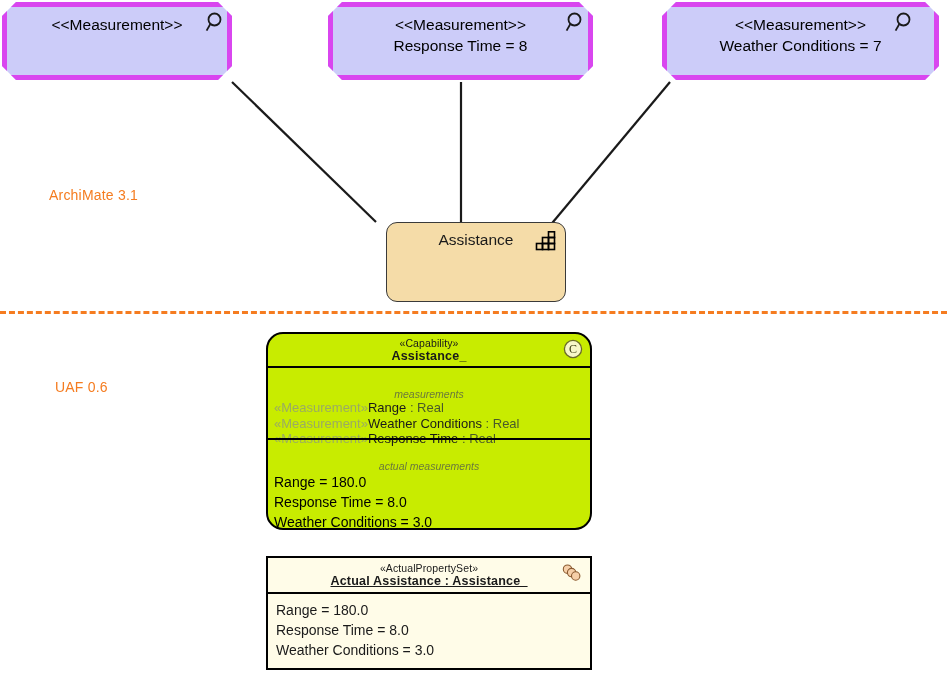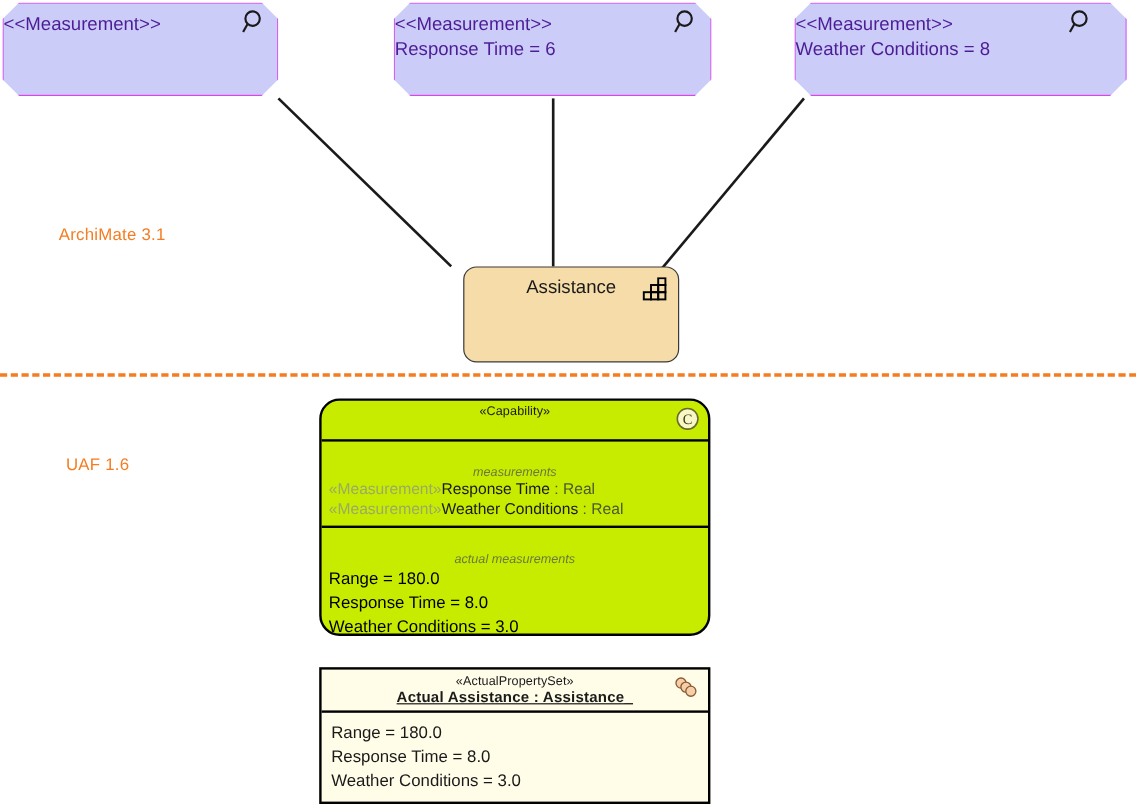--- a/index.html
+++ b/index.html
@@ -48,25 +48,25 @@
     top: 311px;
     width: 947px;
     height: 0;
     border-top: 3px dashed #f57c20;
   }
 
   
   .measurement {
     position: absolute;
     background: #ccccf9;
-    border: 1px solid #d946ef;
+    border: 5px solid #d946ef;
     box-sizing: border-box;
-    color: #4c1d95;
+    color: #000000;
     font-size: 15.5px;
-    text-align: left;
+    text-align: center;
     -webkit-clip-path: polygon(14px 0, calc(100% - 14px) 0, 100% 14px, 100% calc(100% - 14px), calc(100% - 14px) 100%, 14px 100%, 0 calc(100% - 14px), 0 14px);
     clip-path: polygon(14px 0, calc(100% - 14px) 0, 100% 14px, 100% calc(100% - 14px), calc(100% - 14px) 100%, 14px 100%, 0 calc(100% - 14px), 0 14px);
   }
   .measurement .m-lines {
     position: absolute;
     left: 0; right: 0;
     top: 7px;
     line-height: 21px;
   }
   .measurement .m-stereo { display: block; white-space: nowrap; }
@@ -204,32 +204,32 @@
     </div>
     <svg class="magnifier" viewBox="0 0 22 22">
       <circle cx="9.5" cy="8.5" r="6" fill="none" stroke="#1a1a1a" stroke-width="1.8"></circle>
       <line x1="5.2" y1="13.2" x2="1.6" y2="19.6" stroke="#1a1a1a" stroke-width="1.8"></line>
     </svg>
   </div>
 
   <div class="measurement" id="meas-response">
     <div class="m-lines">
       <span class="m-stereo">&lt;&lt;Measurement&gt;&gt;</span>
-      <span class="m-name">Response Time = 6</span>
+      <span class="m-name">Response Time = 8</span>
     </div>
     <svg class="magnifier" viewBox="0 0 22 22">
       <circle cx="9.5" cy="8.5" r="6" fill="none" stroke="#1a1a1a" stroke-width="1.8"></circle>
       <line x1="5.2" y1="13.2" x2="1.6" y2="19.6" stroke="#1a1a1a" stroke-width="1.8"></line>
     </svg>
   </div>
 
   <div class="measurement" id="meas-weather">
     <div class="m-lines">
       <span class="m-stereo">&lt;&lt;Measurement&gt;&gt;</span>
-      <span class="m-name">Weather Conditions = 8</span>
+      <span class="m-name">Weather Conditions = 7</span>
     </div>
     <svg class="magnifier" viewBox="0 0 22 22">
       <circle cx="9.5" cy="8.5" r="6" fill="none" stroke="#1a1a1a" stroke-width="1.8"></circle>
       <line x1="5.2" y1="13.2" x2="1.6" y2="19.6" stroke="#1a1a1a" stroke-width="1.8"></line>
     </svg>
   </div>
 
   <div id="assistance-node">
     <div class="node-title">Assistance</div>
     <svg class="cap-icon" viewBox="0 0 22 20">
@@ -239,40 +239,45 @@
         <rect x="13.5" y="12.5" width="6" height="6"></rect>
         <rect x="7.5" y="6.5" width="6" height="6"></rect>
         <rect x="13.5" y="6.5" width="6" height="6"></rect>
         <rect x="13.5" y="0.8" width="6" height="5.7"></rect>
       </g>
     </svg>
   </div>
 
   <div class="layer-label" id="label-archimate">ArchiMate 3.1</div>
   <div class="separator"></div>
-  <div class="layer-label" id="label-uaf">UAF 1.6</div>
+  <div class="layer-label" id="label-uaf">UAF 0.6</div>
 
   <div class="uml-box" id="uaf-capability">
 
     <div class="uml-compartment hdr cmp-center">
       <div class="stereotype">«Capability»</div>
+      <div class="cls-name">Assistance_</div>
       <svg class="box-icon" width="20" height="20" viewBox="0 0 20 20">
         <circle cx="10" cy="10" r="8.6" fill="#f7f7c8" stroke="#6b6b2a" stroke-width="1.3"></circle>
         <text x="10" y="14.4" text-anchor="middle" font-family="Liberation Serif, serif" font-size="12" fill="#3a3a10">C</text>
       </svg>
     </div>
 
     <div class="uml-compartment c1">
       <div class="cmp-title">measurements</div>
       <div class="feature">
-        <span class="stereo-dim">«Measurement»</span><span>Response Time</span>
+        <span class="stereo-dim">«Measurement»</span><span>Range</span>
         <span class="typed">: Real</span>
       </div>
       <div class="feature">
         <span class="stereo-dim">«Measurement»</span><span>Weather Conditions</span>
+        <span class="typed">: Real</span>
+      </div>
+      <div class="feature">
+        <span class="stereo-dim">«Measurement»</span><span>Response Time</span>
         <span class="typed">: Real</span>
       </div>
     </div>
 
     <div class="uml-compartment c2">
       <div class="cmp-title">actual measurements</div>
       <div class="actual-line">Range = 180.0</div>
       <div class="actual-line">Response Time = 8.0</div>
       <div class="actual-line">Weather Conditions = 3.0</div>
     </div>

